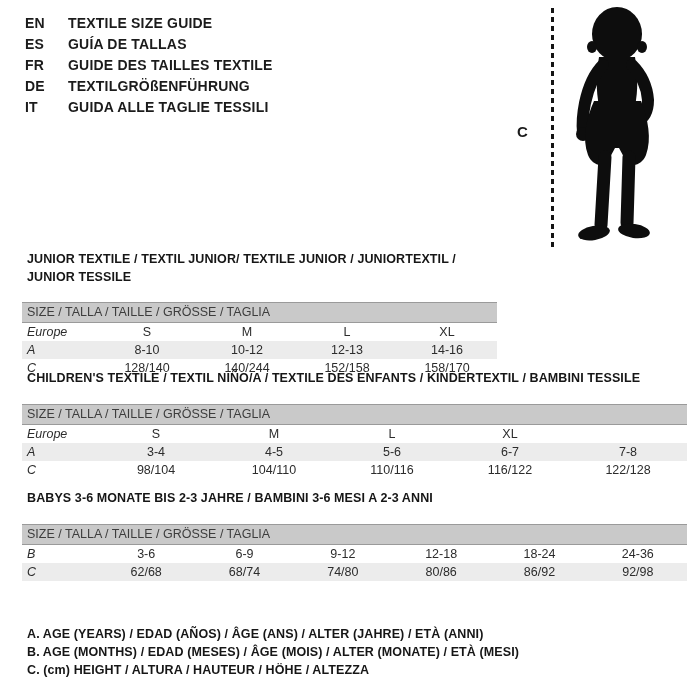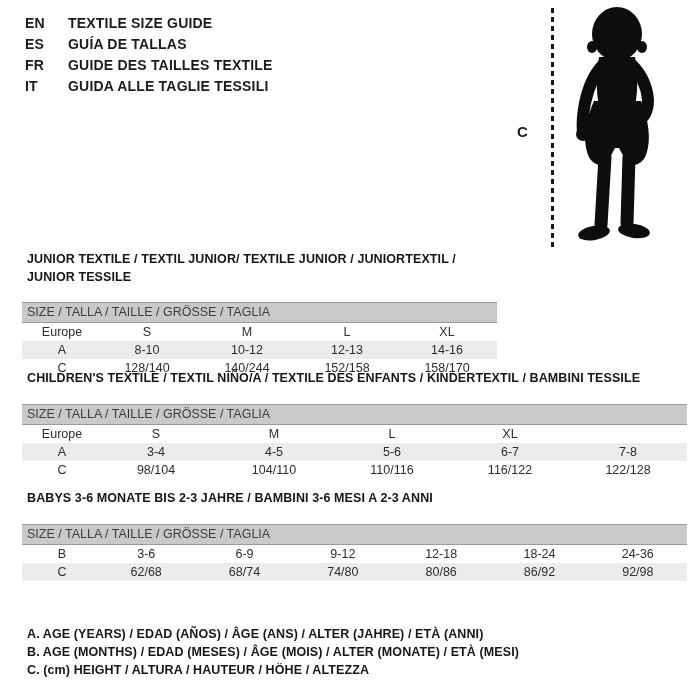--- a/index.html
+++ b/index.html
@@ -17,41 +17,45 @@
     background:repeating-linear-gradient(to bottom,#141414 0 5px,transparent 5px 9px);}
   .height-label{position:absolute;left:517px;top:123px;font-size:15px;font-weight:700;}
   .silhouette{position:absolute;left:566px;top:5px;}
   
   .size-section{position:absolute;left:22px;}
   .section-title{margin:0 0 16px 5px;font-size:12.5px;font-weight:700;letter-spacing:.1px;line-height:17.5px;color:#161616;}
   .size-bar{height:19px;background:#c9c9c9;border-top:1px solid #9a9a9a;border-bottom:1px solid #9a9a9a;
     color:#3d3d3d;font-size:12.5px;line-height:19px;padding-left:5px;font-weight:400;}
   .t-row{display:grid;height:18px;line-height:18px;font-size:12.5px;color:#2c2c2c;}
   .t-row.alt{background:#ececec;}
-  .t-row .row-label{padding-left:5px;text-align:center;}
+  .t-row .row-label{padding-left:5px;text-align:left;font-style:italic;}
   .t-row .cell{text-align:center;}
   
   .notes{position:absolute;left:27px;top:625px;}
   .note-line{font-size:12.5px;font-weight:700;line-height:18px;letter-spacing:.1px;color:#161616;}
 </style>
 </head>
 <body>
 
 <div class="lang-block">
   <div class="lang-row">
     <span class="lang-code">EN</span>
     <span>TEXTILE SIZE GUIDE</span>
   </div>
   <div class="lang-row">
     <span class="lang-code">ES</span>
     <span>GUÍA DE TALLAS</span>
   </div>
   <div class="lang-row">
     <span class="lang-code">FR</span>
     <span>GUIDE DES TAILLES TEXTILE</span>
+  </div>
+  <div class="lang-row">
+    <span class="lang-code">DE</span>
+    <span>TEXTILGRÖßENFÜHRUNG</span>
   </div>
   <div class="lang-row">
     <span class="lang-code">IT</span>
     <span>GUIDA ALLE TAGLIE TESSILI</span>
   </div>
 </div>
 
 <span class="height-label">C</span>
 <div class="dash-line"></div>
 <svg class="silhouette" width="102" height="242" viewBox="0 0 102 242" aria-hidden="true">

